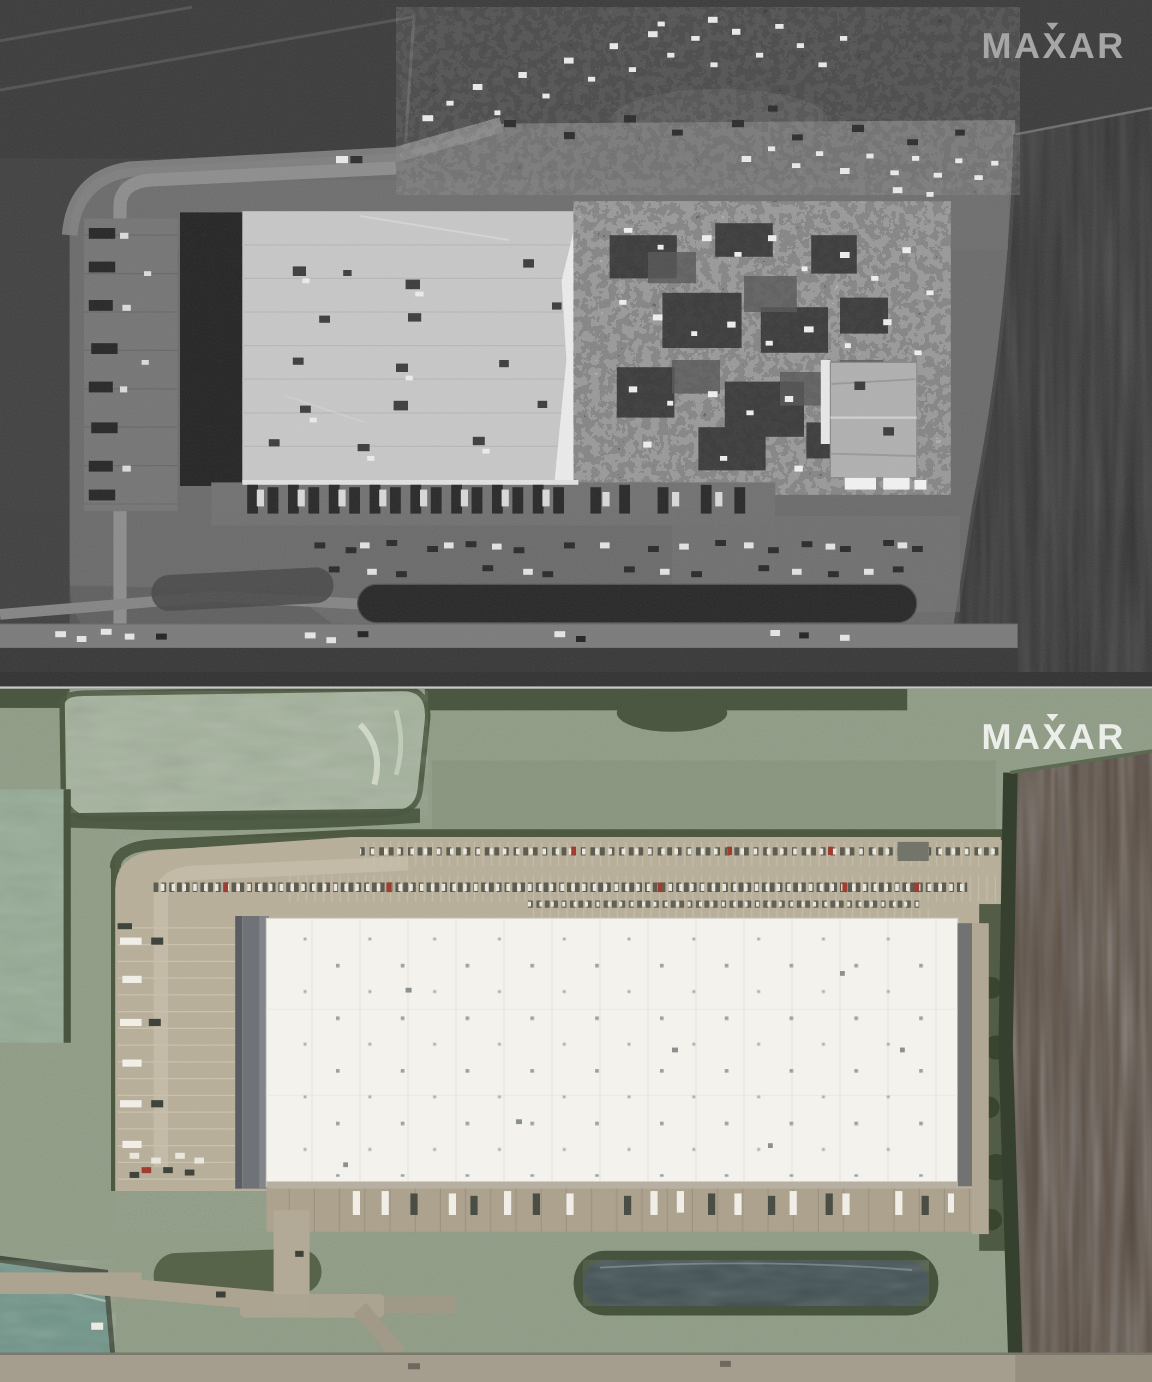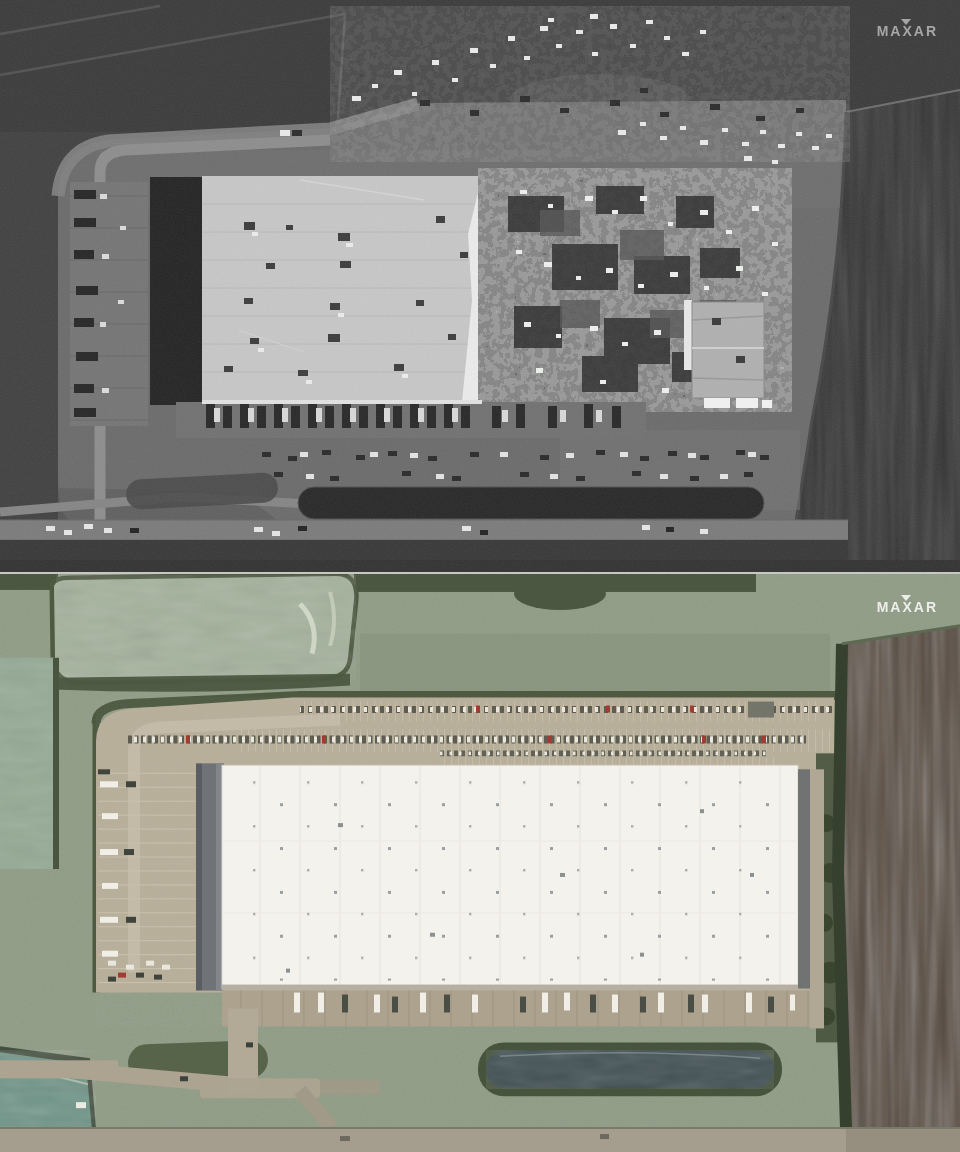--- a/index.html
+++ b/index.html
@@ -2,21 +2,21 @@
 <html><head>
 <meta charset="utf-8">
 <style>
   html,body{margin:0;padding:0;background:#000;}
   .page{position:relative;width:960px;height:1152px;overflow:hidden;
         font-family:"Liberation Sans",sans-serif;background:#222;}
   .panel{position:absolute;left:0;width:960px;overflow:hidden;box-sizing:border-box;}
   .panel-top{top:0;height:572px;}
   .panel-bottom{top:572px;height:580px;border-top:2px solid #c6c9c2;}
   .panel svg{display:block;width:100%;height:100%;}
-  .watermark{position:absolute;right:22px;font-weight:bold;font-size:14px;line-height:1;
+  .watermark{position:absolute;right:22px;font-weight:bold;font-size:30px;line-height:1;
              letter-spacing:2px;user-select:none;}
   .watermark-after{top:24px;color:#a6a6a6;}
   .watermark-before{top:26px;color:#eceeea;}
   .wm-wrap{position:relative;display:inline-block;}
   .wm-tick{position:absolute;left:50%;top:-5px;transform:translateX(-60%);
            width:0;height:0;border-left:5px solid transparent;border-right:5px solid transparent;
            border-top:6px solid currentColor;}
 </style>
 </head>
 <body>

